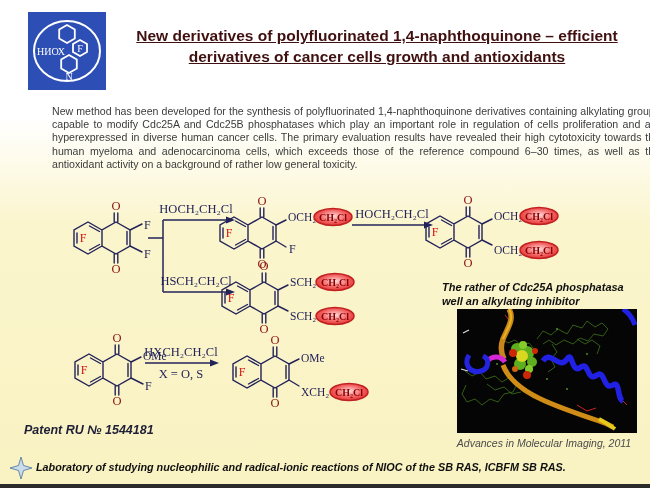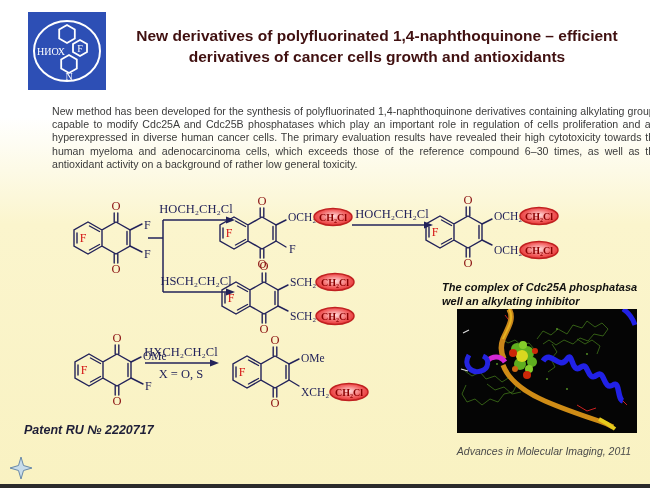--- a/index.html
+++ b/index.html
@@ -4,39 +4,39 @@
 <style>
   html,body{margin:0;padding:0;}
   body{font-family:"Liberation Sans",sans-serif;}
   #slide{
     position:relative;width:650px;height:488px;overflow:hidden;
     background:linear-gradient(180deg,#ffffff 0%,#ffffff 24%,#fbf5cd 46%,#f9f2c2 100%);
   }
   .abs{position:absolute;}
   #logo{left:28px;top:12px;width:78px;height:78px;}
   #title{left:112px;top:25px;width:530px;text-align:center;
-         font-weight:bold;font-size:15.5px;line-height:21px;color:#401010;}
+         font-weight:bold;font-size:15.5px;line-height:21px;color:#401010;text-decoration:underline;}
   #abstract{left:21px;top:105px;width:608px;font-size:10.6px;line-height:13.2px;
             color:#3b3b3b;text-align:justify;margin-left:31px;}
   #scheme{left:0;top:188px;}
   .bond{stroke:#23235a;stroke-width:1.4;fill:none;stroke-linecap:round;}
   .arrow{stroke:#23235a;stroke-width:1.5;fill:none;}
   .ah{fill:#23235a;stroke:none;}
   .atext{font:12px "Liberation Serif",serif;fill:#23235a;}
   .stext{font:11.5px "Liberation Serif",serif;fill:#23235a;}
   .otext{font:12.5px "Liberation Serif",serif;fill:#8b1212;text-anchor:middle;}
   .rf{font:12px "Liberation Serif",serif;fill:#d41414;text-anchor:middle;}
   .rlabel{font:12.5px "Liberation Serif",serif;fill:#23235a;text-anchor:middle;}
   .oval{fill:url(#og);stroke:#c02020;stroke-width:1.5;}
   .ovaltext{font:bold 10px "Liberation Serif",serif;fill:#8b0000;text-anchor:middle;}
   #complex-caption{left:442px;top:281px;width:205px;font-weight:bold;font-style:italic;
                    font-size:11px;line-height:13.5px;color:#101010;}
   #mol-image{left:457px;top:309px;width:180px;height:124px;}
   #credit{left:445px;top:437px;width:198px;text-align:center;font-style:italic;
-          font-size:10.5px;color:#4a4a4a;margin-top:8px;}
+          font-size:10.5px;color:#4a4a4a;}
   #patent{left:24px;top:423px;font-weight:bold;font-style:italic;font-size:12.5px;color:#1f1f38;}
   #footer-icon{left:10px;top:457px;width:22px;height:22px;}
   #footer-text{left:36px;top:461px;width:600px;font-weight:bold;font-style:italic;
                font-size:10.8px;color:#101010;}
   #bottom-bar{left:0;top:484px;width:650px;height:4px;background:#2b2b2b;}
 </style>
 </head>
 <body>
 
 <div id="slide">
@@ -153,21 +153,21 @@
       <text class="rf" x="-33" y="4">F</text>
       <path class="bond" d="M14,-8 L24,-13 M14,8 L24,14"></path>
       <text class="stext" x="26" y="-10">OMe</text>
       <text class="stext" x="26" y="24">XCH₂</text>
       <ellipse class="oval" cx="74" cy="20" rx="19" ry="8.5"></ellipse>
       <text class="ovaltext" x="74" y="23.5">CH₂Cl</text>
     </g>
   </svg>
 
   <div id="complex-caption" class="abs">
-    <div>The complex of Cdc25A phosphatasa</div>
+    <div>The rather of Cdc25A phosphatasa</div>
     <div>well an alkylating inhibitor</div>
   </div>
 
   <svg id="mol-image" class="abs" viewBox="0 0 180 124">
     <rect x="0" y="0" width="180" height="124" fill="#050505"></rect>
     <g stroke="#4c8b1e" stroke-width="0.7" fill="none" opacity="0.95">
       <path d="M80,30 l6,-8 8,4 7,-6 9,5 6,-9 9,3 5,-7 8,6 7,-4 6,6 -5,7 -9,-2 -6,7 -8,-3 -7,6 -9,-4 -8,5 -7,-5 -6,4"></path>
       <path d="M8,62 l7,5 8,-4 6,7 9,-3 7,6 8,-5 7,7 -4,8 -9,2 -6,8 -8,-3 -8,6 -7,-6 -8,3 -5,-8 4,-9"></path>
       <path d="M45,30 l6,4 7,-3 6,5 8,-2 5,6"></path>
       <path d="M95,35 l5,8 -6,7 4,8 -7,5"></path>
@@ -208,21 +208,22 @@
       <circle cx="100" cy="20" r="0.9"></circle>
         <circle cx="130" cy="45" r="0.9"></circle>
       <circle cx="40" cy="55" r="0.9"></circle>
         <circle cx="90" cy="70" r="0.9"></circle>
       <circle cx="110" cy="80" r="0.9"></circle>
     </g>
   </svg>
 
   <div id="credit" class="abs">Advances in Molecular Imaging, 2011</div>
 
-  <div id="patent" class="abs">Patent RU № 2220717</div>
+  <div id="patent" class="abs">Patent RU № 1544181</div>
 
   <svg id="footer-icon" class="abs" viewBox="0 0 22 22">
     <path d="M11,0 L13.5,8.5 L22,11 L13.5,13.5 L11,22 L8.5,13.5 L0,11 L8.5,8.5 Z" fill="#c8dcea" stroke="#6888a8" stroke-width="1"></path>
   </svg>
+  <div id="footer-text" class="abs">Laboratory of studying nucleophilic and radical-ionic reactions of NIOC of  the SB RAS, ICBFM SB RAS.</div>
 
   <div id="bottom-bar" class="abs"></div>
 
 </div>
 
 </body></html>

